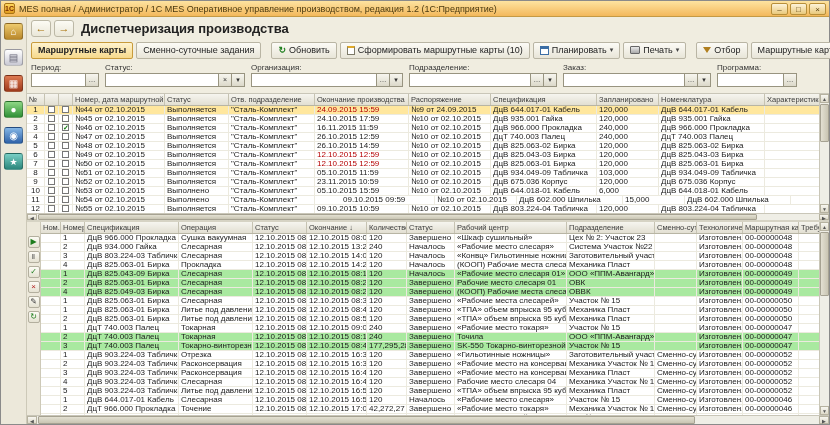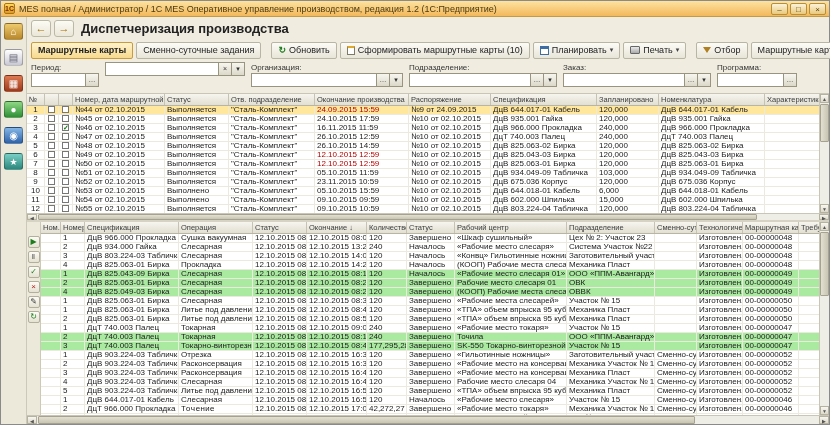--- a/index.html
+++ b/index.html
@@ -168,20 +168,21 @@
 
       <div class="filtersrow">
         <div class="filter" style="width:68px">
           <div class="flabel">Период:</div>
           <div class="ffield">
               <input value="" style="">
               <button class="fbtn">…</button>
             </div>
         </div>
         <div class="filter" style="width:140px">
+          <div class="flabel">Статус:</div>
           <div class="ffield">
               <input value="" style="">
               <button class="fbtn">×</button>
               <button class="fbtn">▾</button>
             </div>
         </div>
         <div class="filter" style="width:152px">
           <div class="flabel">Организация:</div>
           <div class="ffield">
               <input value="" style="">
@@ -414,21 +415,21 @@
               <div class="td c" style="width: 18px;">11</div>
               <div class="td c" style="width: 14px;">
                 <div class="cb"></div>
               </div>
               <div class="td c" style="width: 14px;">
                 <div class="cb"></div>
               </div>
               <div class="td" style="width: 92px;">№54 от 02.10.2015</div>
               <div class="td" style="width: 64px;">Выполнено</div>
               <div class="td" style="width: 86px;">"Сталь-Комплект"</div>
-              <div class="td" style="width: 94px;">09.10.2015 09:59</div>
+              <div class="td" style="width: 94px; margin-left: 26px;">09.10.2015 09:59</div>
               <div class="td" style="width: 82px;">№10 от 02.10.2015</div>
               <div class="td" style="width: 106px;">ДцВ 602.000 Шпилька</div>
               <div class="td r" style="width: 62px;">15,000</div>
               <div class="td" style="width: 106px;">ДцВ 602.000 Шпилька</div>
               <div class="td" style="width: 70px;"></div>
             </div>
             <div class="tr">
               <div class="td c" style="width: 18px;">12</div>
               <div class="td c" style="width: 14px;">
                 <div class="cb"></div>
@@ -792,21 +793,21 @@
               <div class="td" style="width: 88px;">Участок № 15</div>
               <div class="td" style="width: 42px;">Сменно-сут...</div>
               <div class="td" style="width: 46px;">Изготовлен...</div>
               <div class="td" style="width: 56px;">00-00000046</div>
               <div class="td" style="width: 36px;"></div>
             </div>
             <div class="tr">
               <div class="td" style="width: 20px;"></div>
               <div class="td r" style="width: 24px;">2</div>
               <div class="td" style="width: 94px;">ДцТ 966.000 Прокладка</div>
-              <div class="td" style="width: 74px; font-family: Liberation Mono, monospace;">Точение</div>
+              <div class="td" style="width: 74px;">Точение</div>
               <div class="td" style="width: 54px;">12.10.2015 08:51</div>
               <div class="td" style="width: 60px;">12.10.2015 17:00</div>
               <div class="td r" style="width: 40px;">42,272,27</div>
               <div class="td" style="width: 48px;">Завершено</div>
               <div class="td" style="width: 112px;">«Рабочие место токаря»</div>
               <div class="td" style="width: 88px;">Механика Участок № 10 Слесарный уча...</div>
               <div class="td" style="width: 42px;">Сменно-сут...</div>
               <div class="td" style="width: 46px;">Изготовлен...</div>
               <div class="td" style="width: 56px;">00-00000046</div>
               <div class="td" style="width: 36px;"></div>

